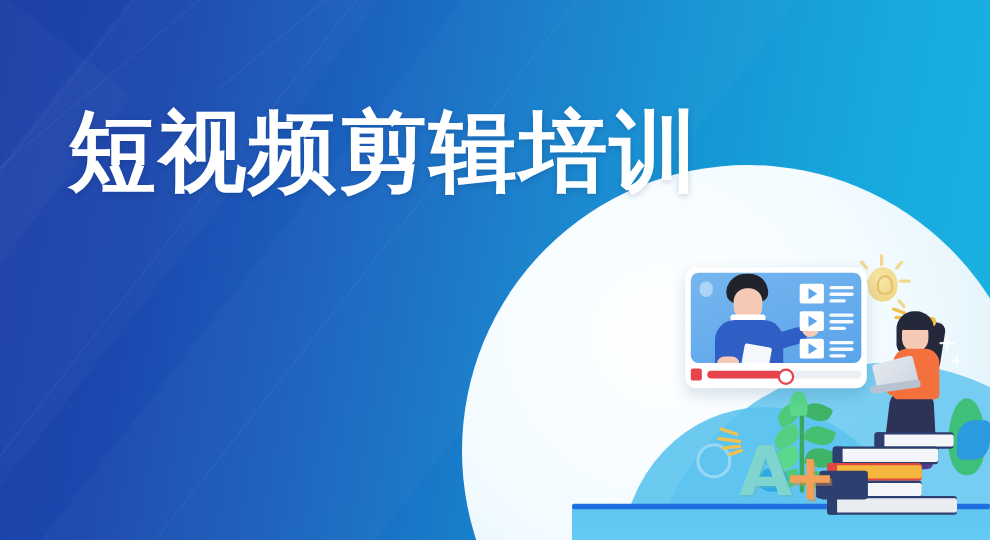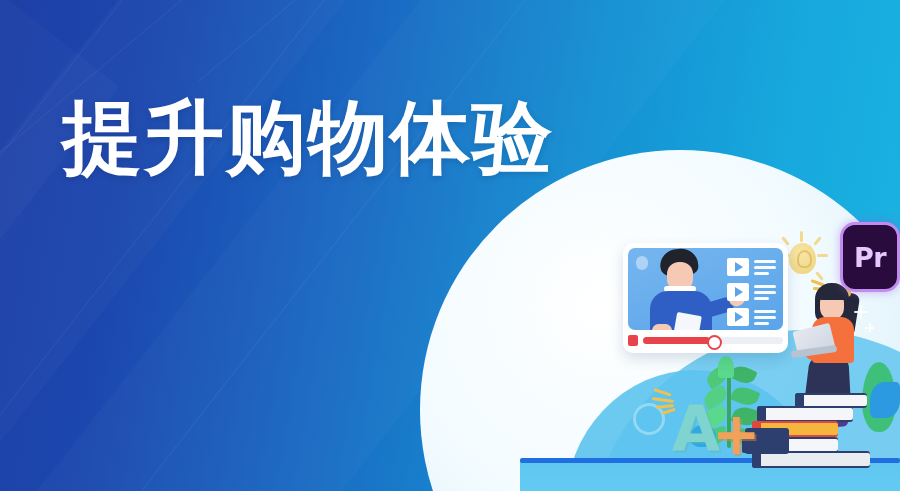--- a/index.html
+++ b/index.html
@@ -496,21 +496,21 @@
     <div class="diag-line" style="left:8%;top:46%;width:1000px;height:1px;transform:rotate(-40deg);"></div>
   </div>
 
   <div class="circle-white"></div>
   <div class="circle-soft"></div>
   <div class="blob-left"></div>
   <div class="ring-o"></div>
   <div class="ground"></div>
   <div class="ground-line"></div>
 
-  <div class="headline">提升购物体验</div>
+  <div class="headline">短视频剪辑培训</div>
 
 
   <div>
     <div class="plant-stem" style="left:727px;top:368px;height:80px;"></div>
     <div class="leaf" style="left:710px;top:368px;width:22px;height:16px;transform:rotate(-30deg);background:#4ec97a;"></div>
     <div class="leaf" style="left:728px;top:366px;width:24px;height:16px;transform:rotate(25deg);background:#3fb469;"></div>
     <div class="leaf" style="left:707px;top:388px;width:24px;height:17px;transform:rotate(-25deg);background:#53d083;"></div>
     <div class="leaf" style="left:729px;top:387px;width:26px;height:17px;transform:rotate(22deg);background:#45bf72;"></div>
     <div class="leaf" style="left:704px;top:408px;width:26px;height:18px;transform:rotate(-20deg);background:#5ad88c;"></div>
     <div class="leaf" style="left:730px;top:407px;width:26px;height:18px;transform:rotate(18deg);background:#3fb469;"></div>
@@ -649,17 +649,14 @@
       <div class="spine" style="background:#2d3f6e;"></div>
       <div class="pages" style="background:#e9edf2;"></div>
     </div>
 
     <div class="book" style="left:745px;top:428px;width:44px;height:26px;background:#2d3f6e;border-radius:3px;"></div>
   </div>
 
   <div class="letter-a">A</div>
   <div class="letter-plus">+</div>
 
-  <div class="pr-logo">
-    <span class="pr-text">Pr</span>
-  </div>
 
 </div>
 
 </body></html>

